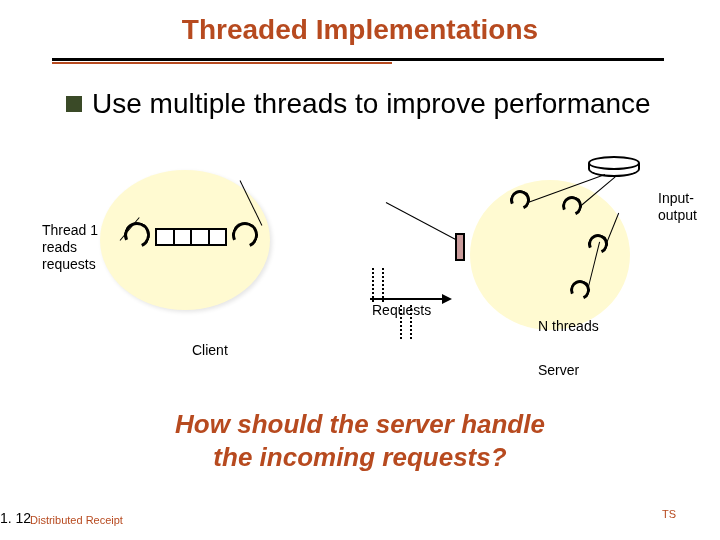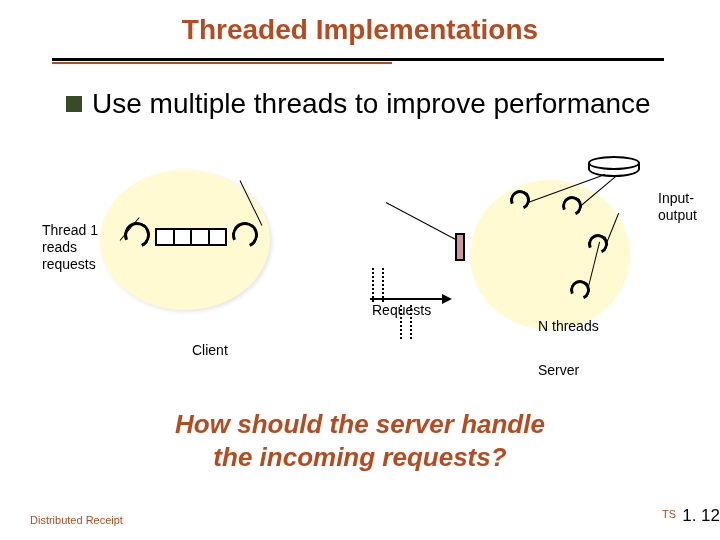--- a/index.html
+++ b/index.html
@@ -182,22 +182,22 @@
     bottom: 14px;
     left: 30px;
     font-size: 11px;
     color: #b74a1f;
   }
   .footer-center {
     position: absolute;
     bottom: 14px;
     left: 0;
     width: 720px;
-    text-align: right;
-    font-size: 17px;
+    text-align: left;
+    font-size: 14px;
     color: #000;
   }
   .footer-right {
     position: absolute;
     bottom: 20px;
     right: 44px;
     font-size: 11px;
     color: #b74a1f;
   }
   .line {

